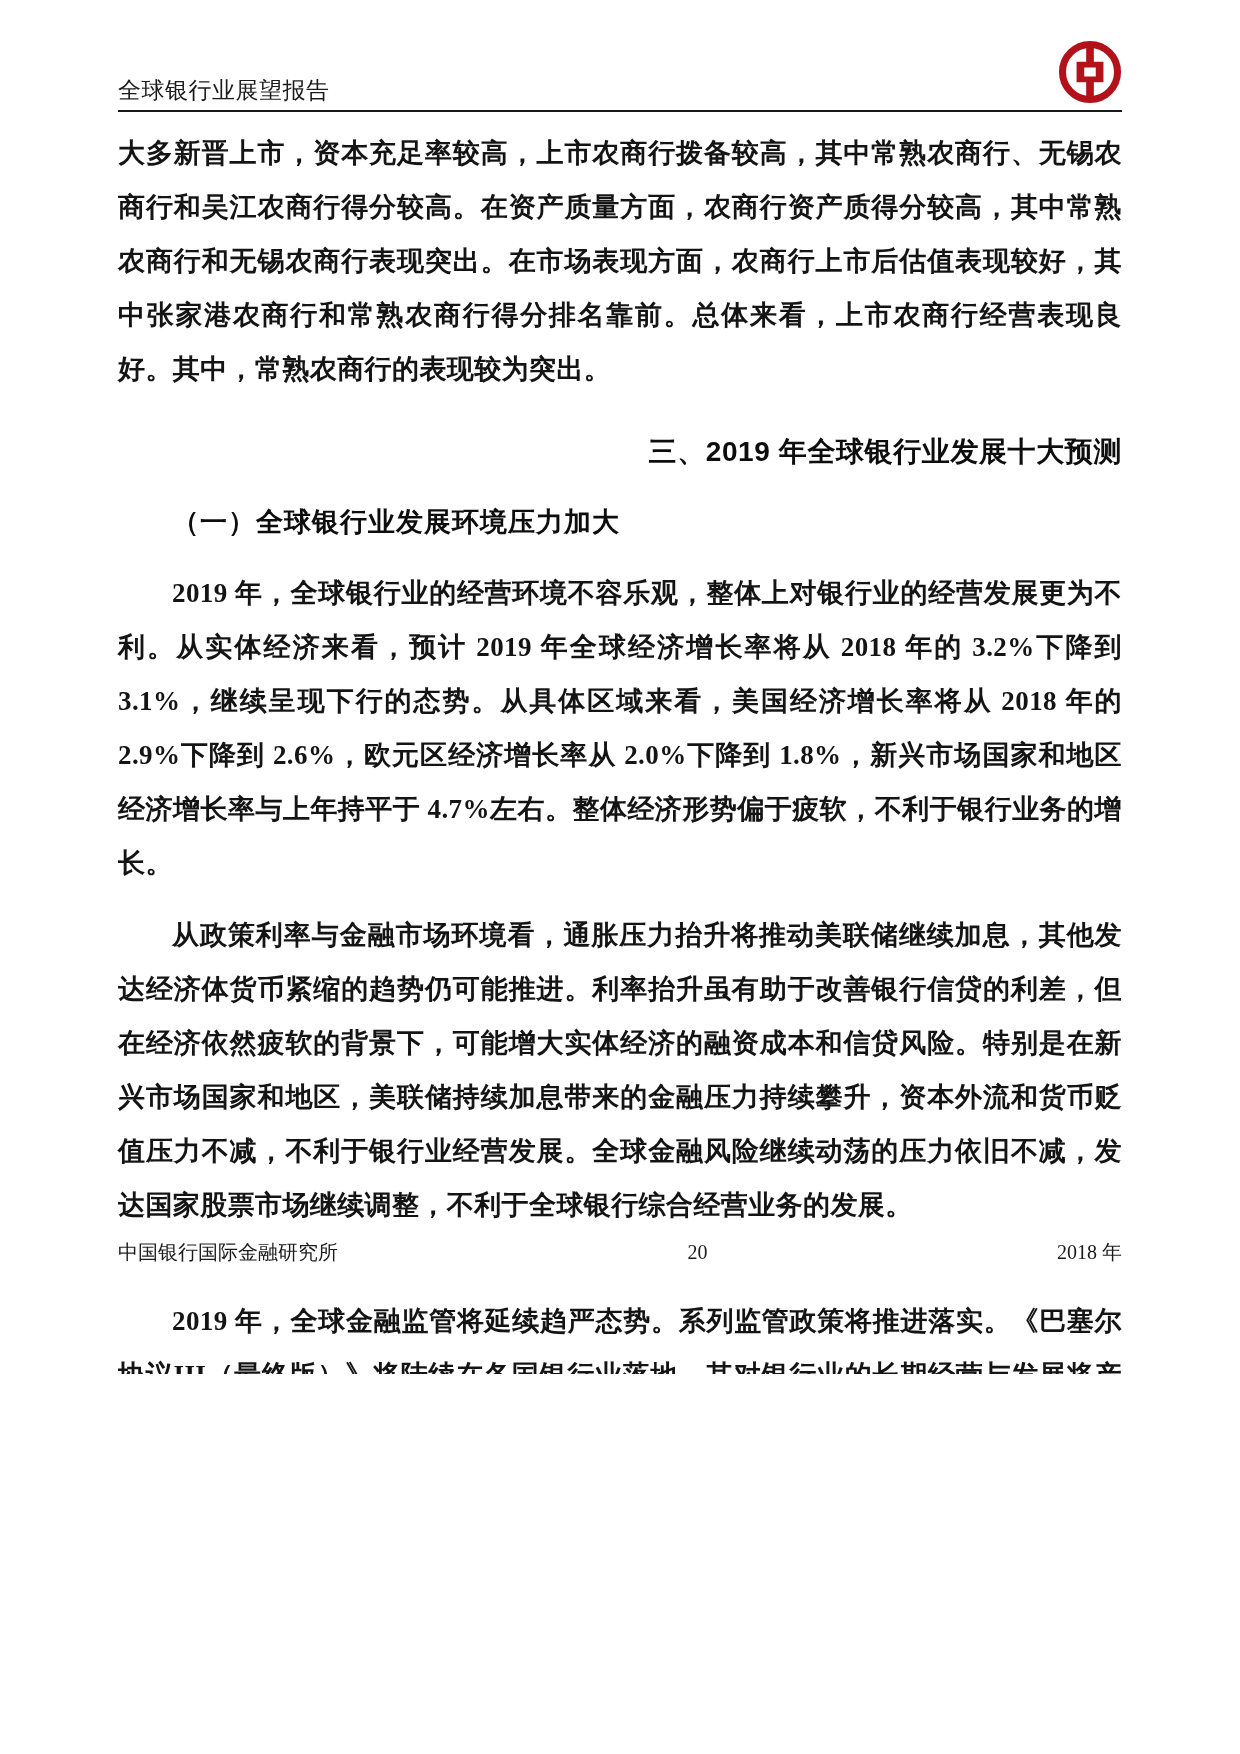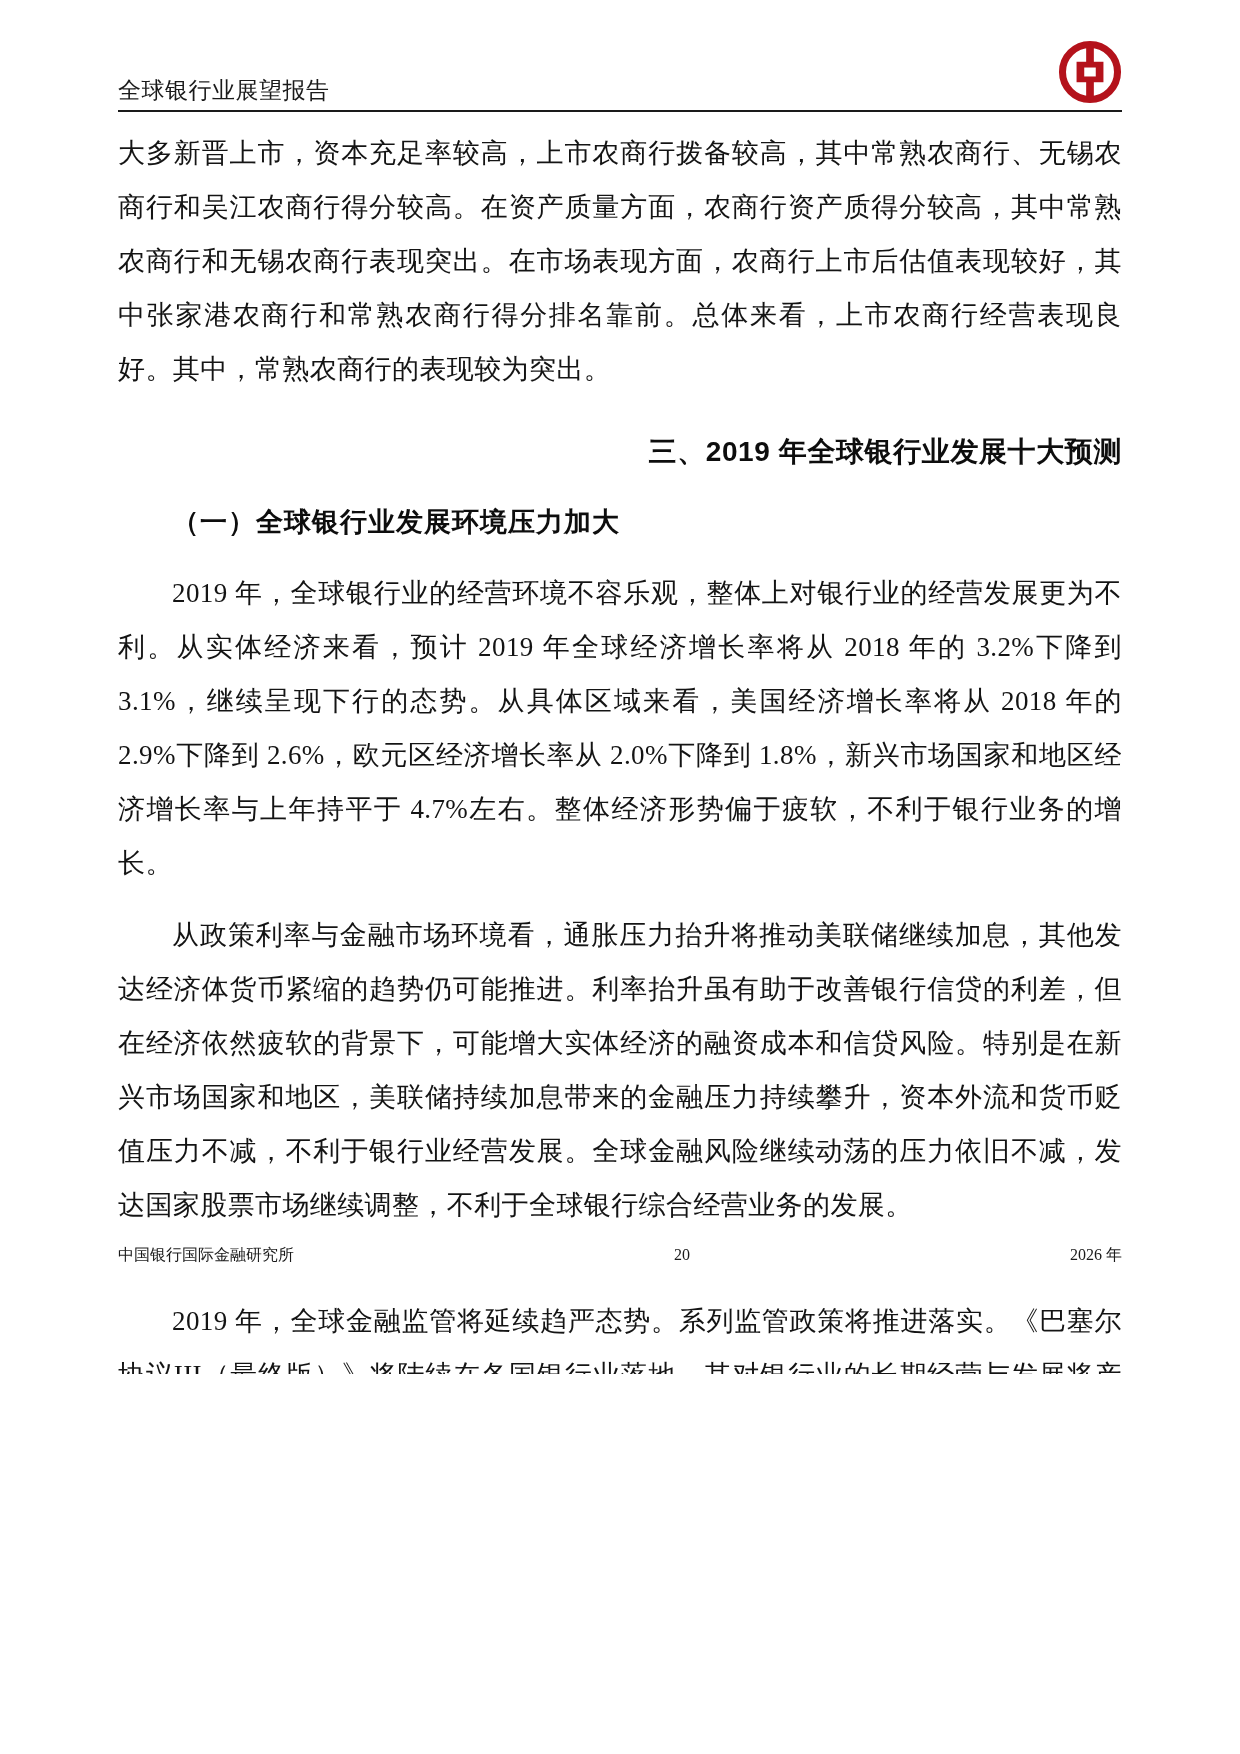--- a/index.html
+++ b/index.html
@@ -93,20 +93,21 @@
   }
   p.body-text {
     margin: 0 0 0 0;
     font-size: 27px;
     line-height: 54px;
     text-align: justify;
     text-justify: inter-ideograph;
     font-family: "Liberation Serif", "DejaVu Serif", serif;
     color: #141414;
     letter-spacing: 0.4px;
+    font-weight: bold;
   }
   p.indent {
     text-indent: 2em;
   }
   .gap-sm { height: 18px; }
   .gap-md { height: 30px; }
   .gap-lg { height: 44px; }
 
   h2.section-heading {
     margin: 0;
@@ -132,21 +133,21 @@
 
   
   .footer {
     position: absolute;
     left: 118px;
     bottom: 108px;
     width: 1004px;
     display: flex;
     align-items: baseline;
     justify-content: space-between;
-    font-size: 16px;
+    font-size: 20px;
     font-family: "Liberation Serif", "DejaVu Serif", serif;
     color: #1a1a1a;
   }
   .footer-center { text-align: center; font-family: Liberation Serif, serif; }
   .footer-right { text-align: right; }
 </style>
 </head>
 <body>
 
 <div class="page">
@@ -190,16 +191,16 @@
 
 
     <div class="gap-sm"></div>
 
     <p class="body-text indent">2019 年，全球金融监管将延续趋严态势。系列监管政策将推进落实。《巴塞尔协议III（最终版）》将陆续在各国银行业落地，其对银行业的长期经营与发展将产生深远影响。另外，针对大型银行的监管强度也将继续提升，TLAC 将在</p>
   </div>
 
   <div class="footer">
     <span class="footer-left">中国银行国际金融研究所</span>
     <span class="footer-center">20</span>
-    <span class="footer-right">2026 年</span>
+    <span class="footer-right">2018 年</span>
   </div>
 
 </div>
 
 </body></html>

